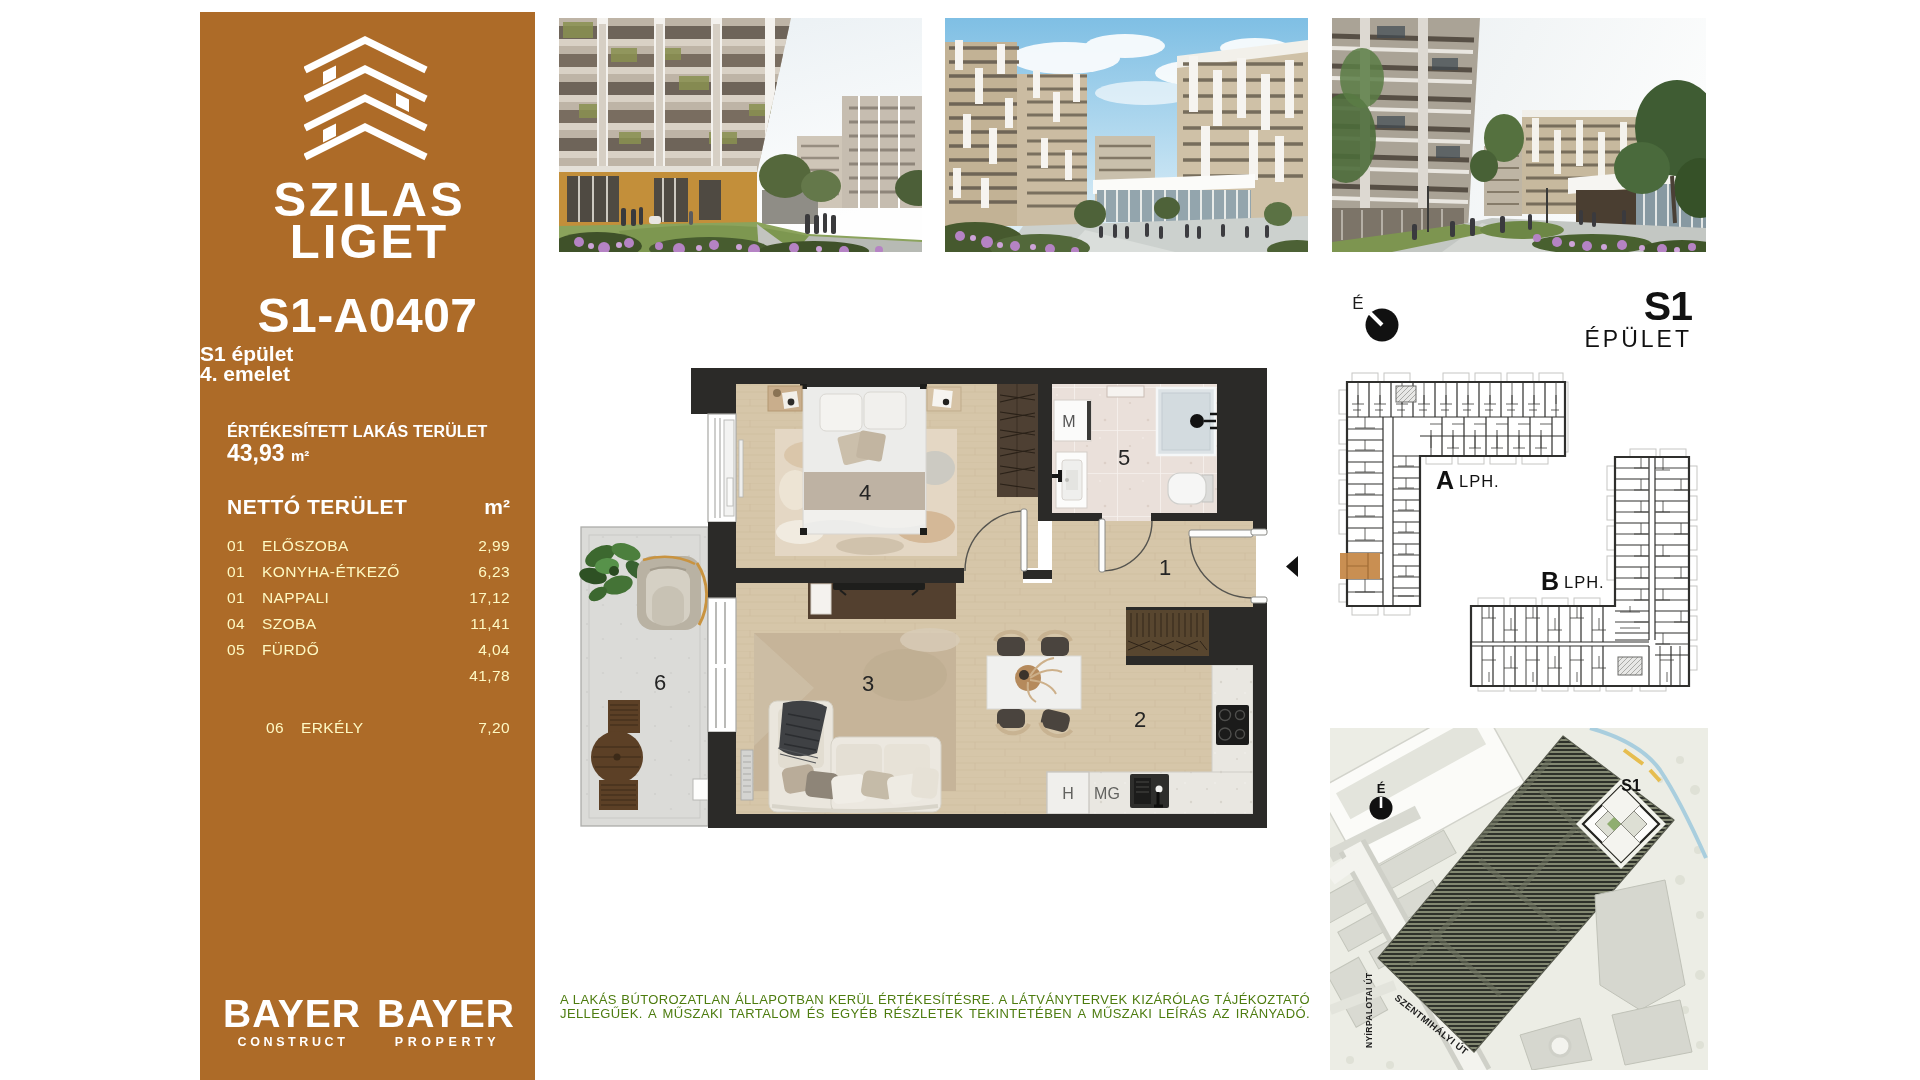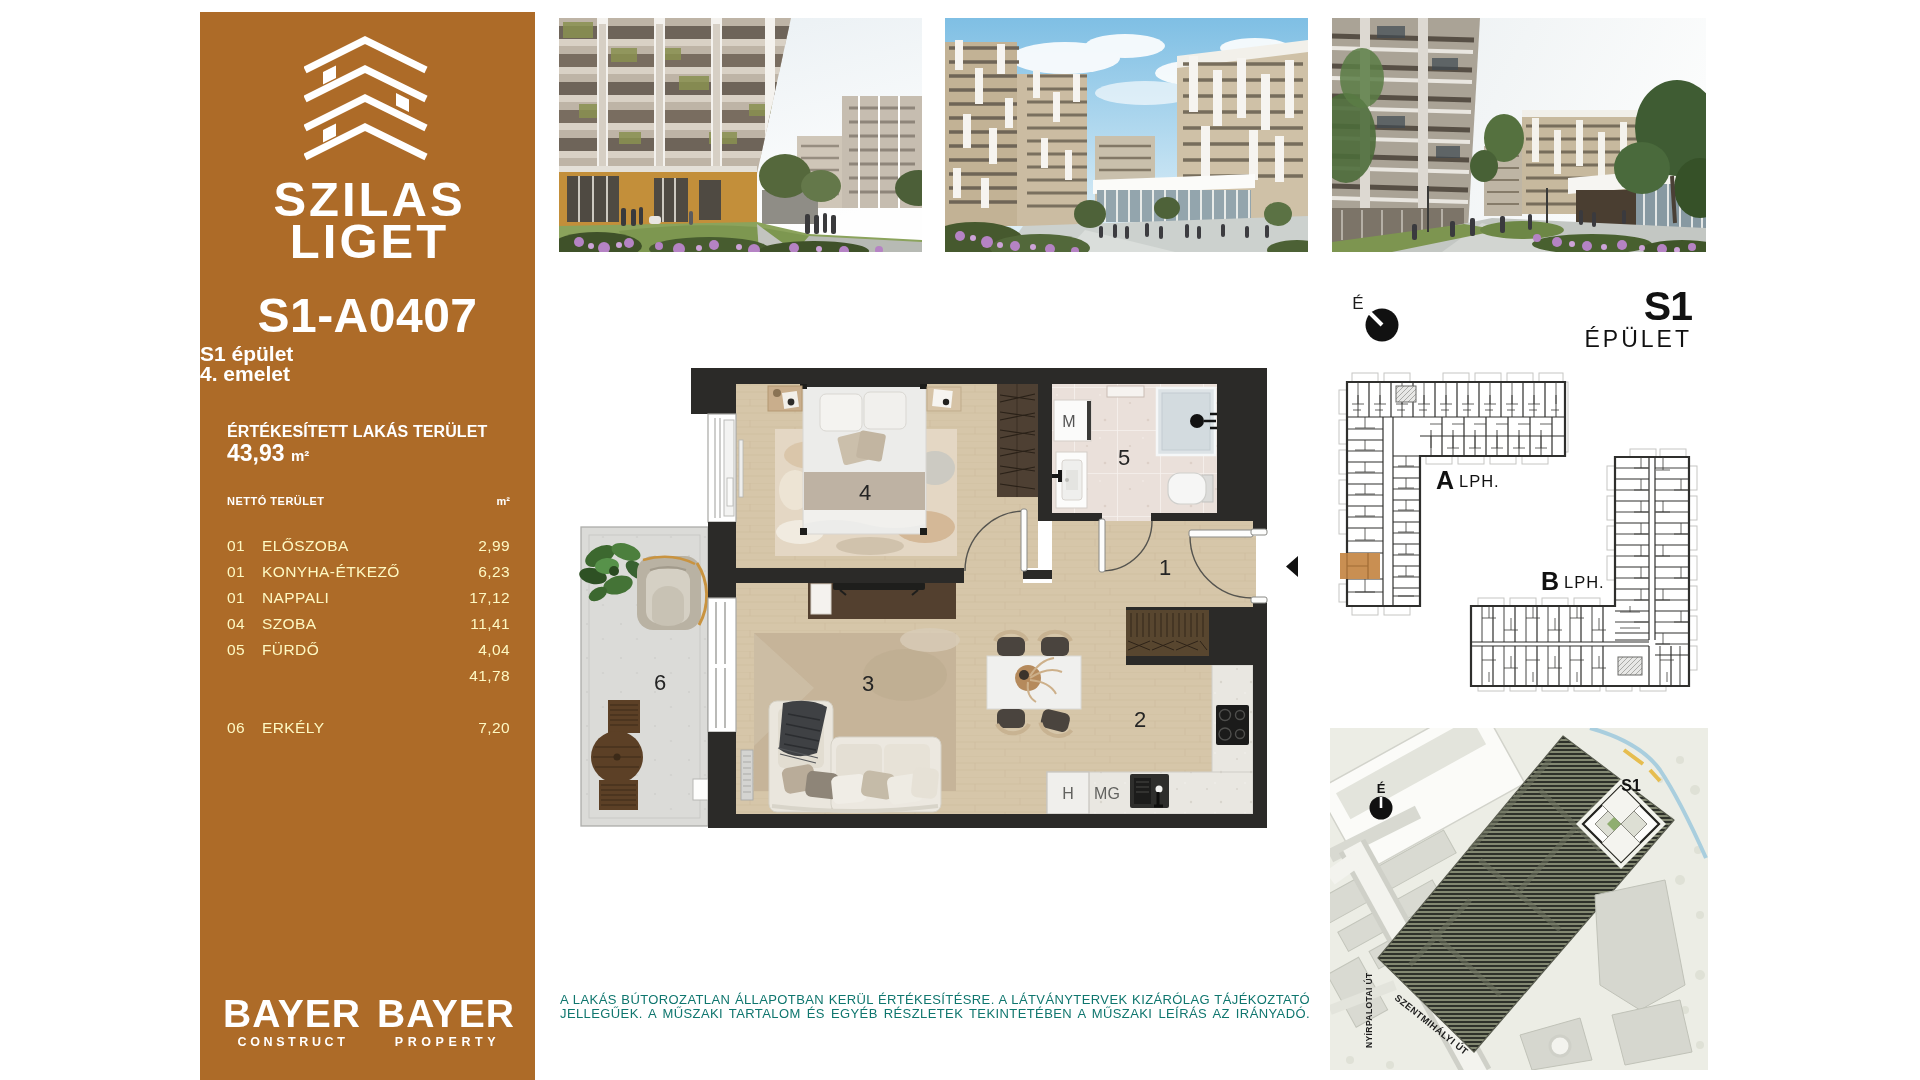--- a/index.html
+++ b/index.html
@@ -29,33 +29,33 @@
   <div class="abs" style="left:2px;top:166px;width:335px;text-align:center;color:#fff;font-weight:bold;font-size:49px;letter-spacing:3px;line-height:42px;">SZILAS<br>LIGET</div>
 
   <div class="abs" style="left:0;top:276px;width:335px;text-align:center;color:#fff;font-weight:bold;font-size:48px;letter-spacing:0.5px;">S1-A0407</div>
 
   <div class="abs" style="left:0;top:332px;width:335px;text-align:left;color:#fff;font-weight:bold;font-size:21px;line-height:20px;">S1 épület<br>4. emelet</div>
 
   <div class="abs" style="left:27px;top:411px;width:290px;color:#fff;font-weight:bold;font-size:16px;letter-spacing:0.1px;">ÉRTÉKESÍTETT LAKÁS TERÜLET</div>
 
   <div class="abs" style="left:27px;top:428px;width:290px;color:#fff;font-weight:bold;font-size:23px;">43,93 <span style="font-size:15px;">m²</span></div>
 
-  <div class="abs" style="left:27px;top:483px;width:283px;color:#fff;font-weight:bold;font-size:11px;letter-spacing:0.5px;">NETTÓ TERÜLET <span style="float:right;letter-spacing:0;">m²</span></div>
+  <div class="abs" style="left:27px;top:483px;width:283px;color:#fff;font-weight:bold;font-size:21px;letter-spacing:0.5px;">NETTÓ TERÜLET <span style="float:right;letter-spacing:0;">m²</span></div>
 
   <div class="abs" style="left:27px;top:525px;width:283px;color:#fef9c3;font-size:15.5px;letter-spacing:0.4px;">
     <div style="height:26px;"><span style="display:inline-block;width:35px;">01</span>ELŐSZOBA<span style="float:right;">2,99</span></div>
     <div style="height:26px;"><span style="display:inline-block;width:35px;">01</span>KONYHA-ÉTKEZŐ<span style="float:right;">6,23</span></div>
     <div style="height:26px;"><span style="display:inline-block;width:35px;">01</span>NAPPALI<span style="float:right;">17,12</span></div>
     <div style="height:26px;"><span style="display:inline-block;width:35px;">04</span>SZOBA<span style="float:right;">11,41</span></div>
     <div style="height:26px;"><span style="display:inline-block;width:35px;">05</span>FÜRDŐ<span style="float:right;">4,04</span></div>
     <div style="height:26px;">
         <span style="float:right;">41,78</span>
       </div>
     <div style="height:26px;"></div>
-    <div style="height:26px;"><span style="display:inline-block;width:35px;">06</span>ERKÉLY<span style="float:right;">7,20</span></div>
+    <div style="height:26px;"><span style="display:inline-block;width:35px;margin-left:39px;">06</span>ERKÉLY<span style="float:right;">7,20</span></div>
   </div>
 
   <div class="abs" style="left:22px;top:983px;width:140px;text-align:center;color:#fff;">
     <div style="font-weight:bold;font-size:39px;letter-spacing:1px;line-height:37px;">BAYER</div>
     <div style="font-weight:bold;font-size:12.5px;letter-spacing:3.6px;margin-top:3px;margin-left:2px;">CONSTRUCT</div>
   </div>
 
   <div class="abs" style="left:176px;top:983px;width:140px;text-align:center;color:#fff;">
     <div style="font-weight:bold;font-size:39px;letter-spacing:1px;line-height:37px;">BAYER</div>
     <div style="font-weight:bold;font-size:12.5px;letter-spacing:4.6px;margin-top:3px;margin-left:3px;">PROPERTY</div>
@@ -993,16 +993,16 @@
     </g>
 
     <circle cx="1560" cy="1046" r="10" fill="#f3f3ee" stroke="#cfd0c8" stroke-width="3"></circle>
 
     <text transform="translate(1372,1048) rotate(-90)" font-size="8.5" font-weight="bold" fill="#1c1c1c" letter-spacing="0.4" font-family="Liberation Sans">NYÍRPALOTAI ÚT</text>
 
     <text transform="translate(1394,999) rotate(38.5)" font-size="9.5" font-weight="bold" fill="#1c1c1c" letter-spacing="0.4" font-family="Liberation Sans">SZENTMIHÁLYI ÚT</text>
   </g>
 </svg>
 
-<div class="abs" id="disclaimer" style="left:560px;top:993px;width:750px;color:#0f766e;font-size:13px;line-height:14px;letter-spacing:0.4px;">
+<div class="abs" id="disclaimer" style="left:560px;top:993px;width:750px;color:#4d7c0f;font-size:13px;line-height:14px;letter-spacing:0.4px;">
   <div style="text-align:justify;text-align-last:justify;">A LAKÁS BÚTOROZATLAN ÁLLAPOTBAN KERÜL ÉRTÉKESÍTÉSRE. A LÁTVÁNYTERVEK KIZÁRÓLAG TÁJÉKOZTATÓ</div>
   <div style="text-align:justify;text-align-last:justify;">JELLEGŰEK. A MŰSZAKI TARTALOM ÉS EGYÉB RÉSZLETEK TEKINTETÉBEN A MŰSZAKI LEÍRÁS AZ IRÁNYADÓ.</div>
 </div>
 
 </body></html>

